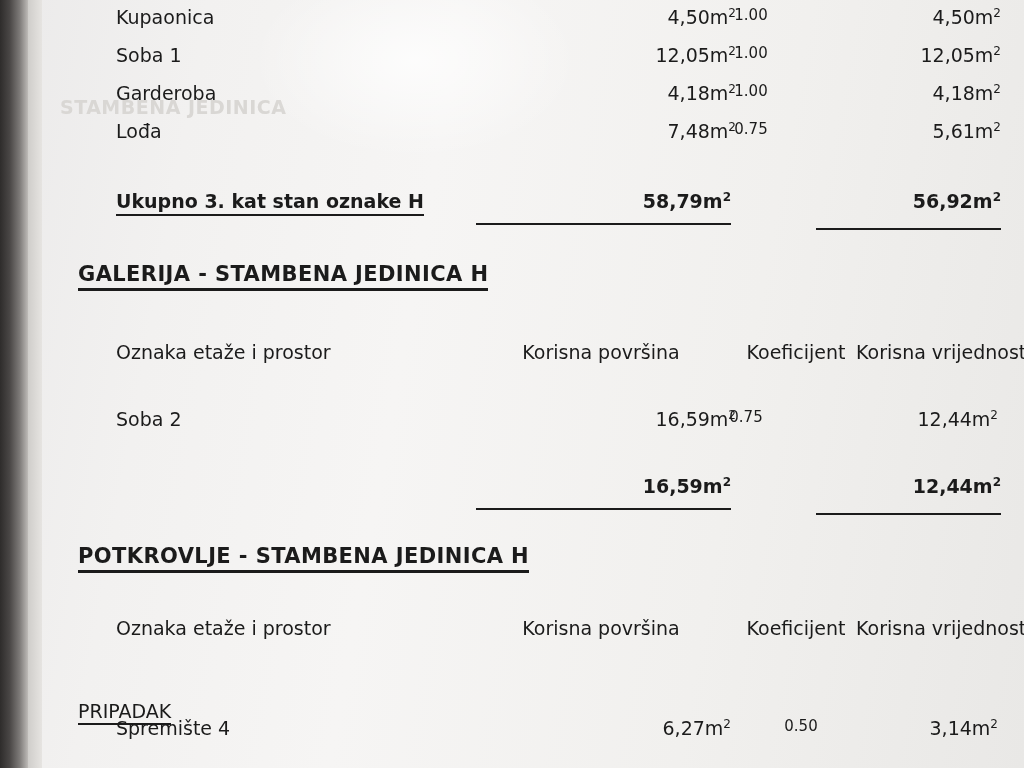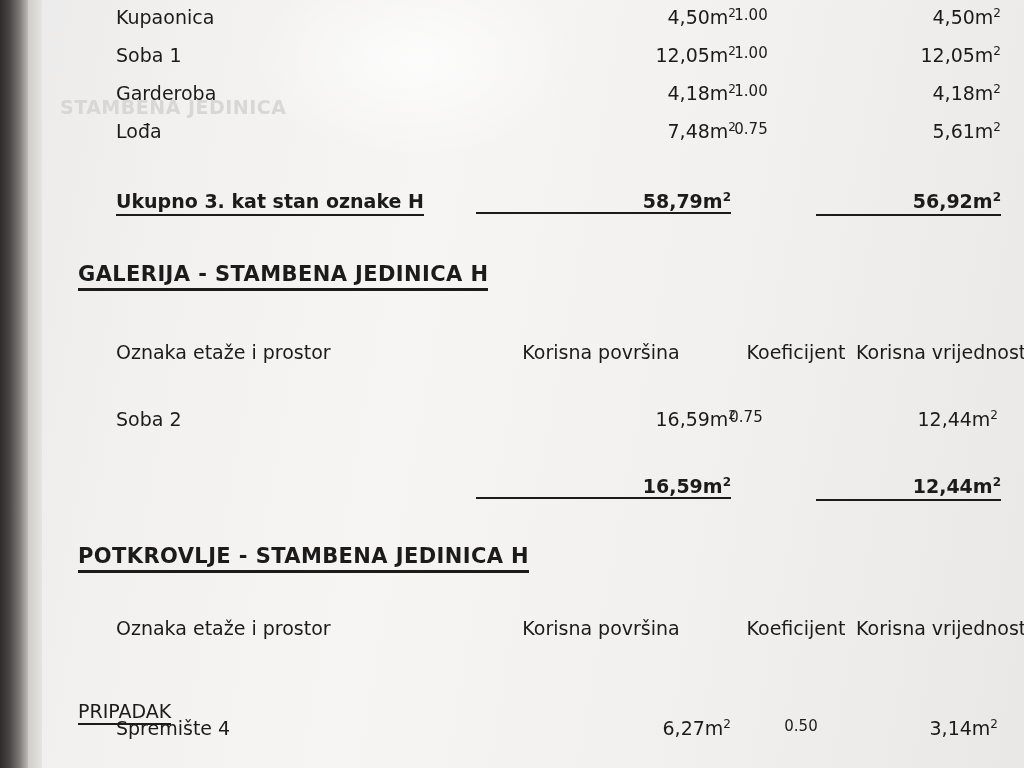--- a/index.html
+++ b/index.html
@@ -137,28 +137,28 @@
   .total .c-area,
   .total .c-value {
     font-weight: bold;
   }
   .total .c-label {
     border-bottom: 2px solid #1b1b1b;
     padding-bottom: 2px;
   }
   .total .c-area {
     border-bottom: 2px solid #1b1b1b;
-    padding-bottom: 0;
+    padding-bottom: 11px;
     left: 360px;
     width: 255px;
     text-align: right;
   }
   .total .c-value {
     border-bottom: 2px solid #1b1b1b;
-    padding-bottom: 2px;
+    padding-bottom: 16px;
     left: 700px;
     width: 185px;
     text-align: right;
   }
 
   .section-title {
     position: absolute;
     left: 78px;
     font-size: 21px;
     font-weight: bold;

